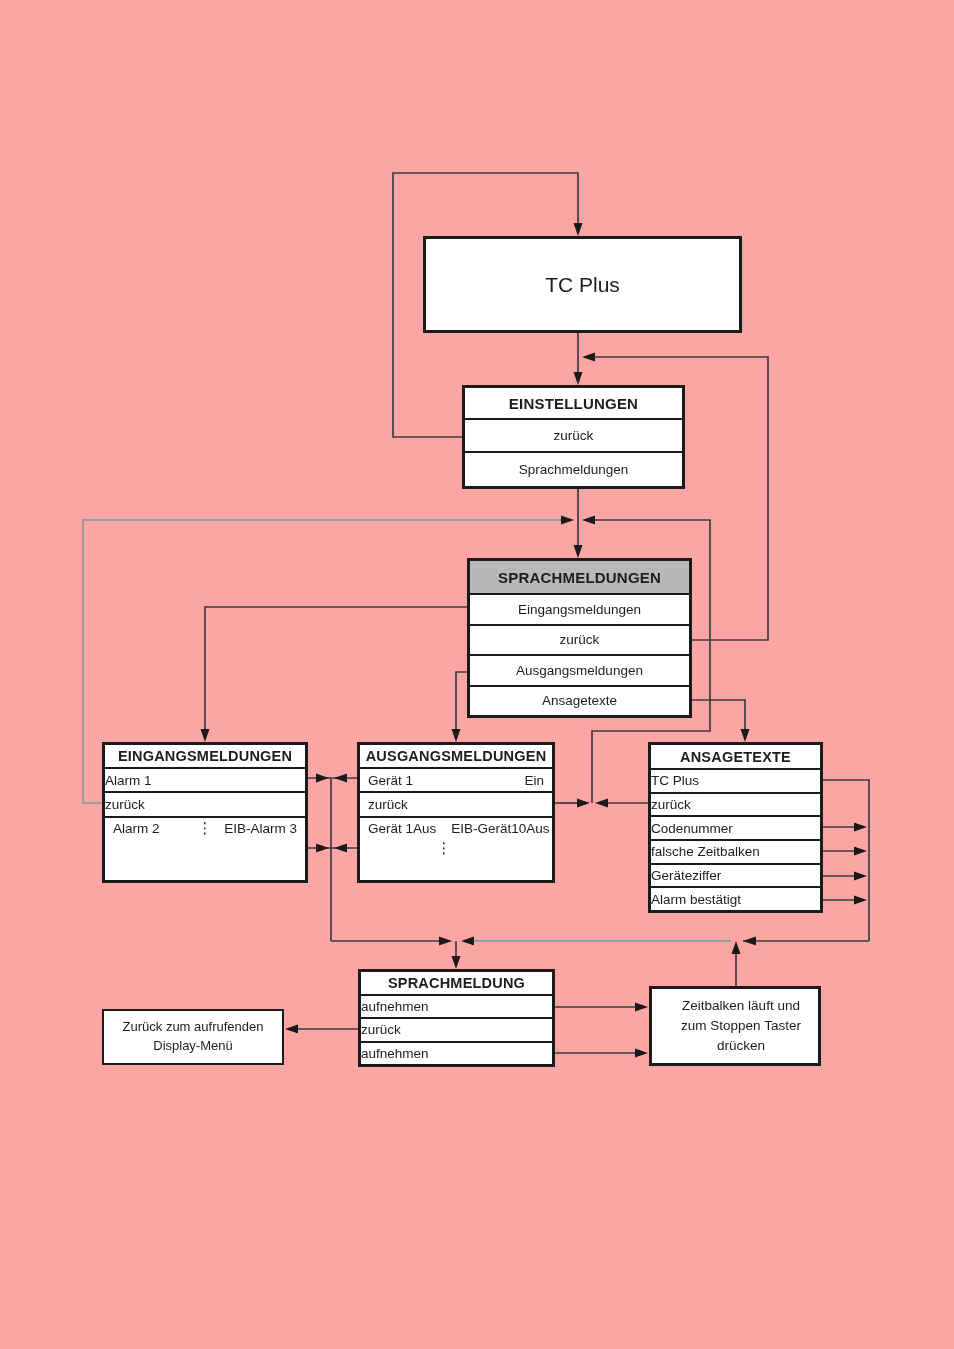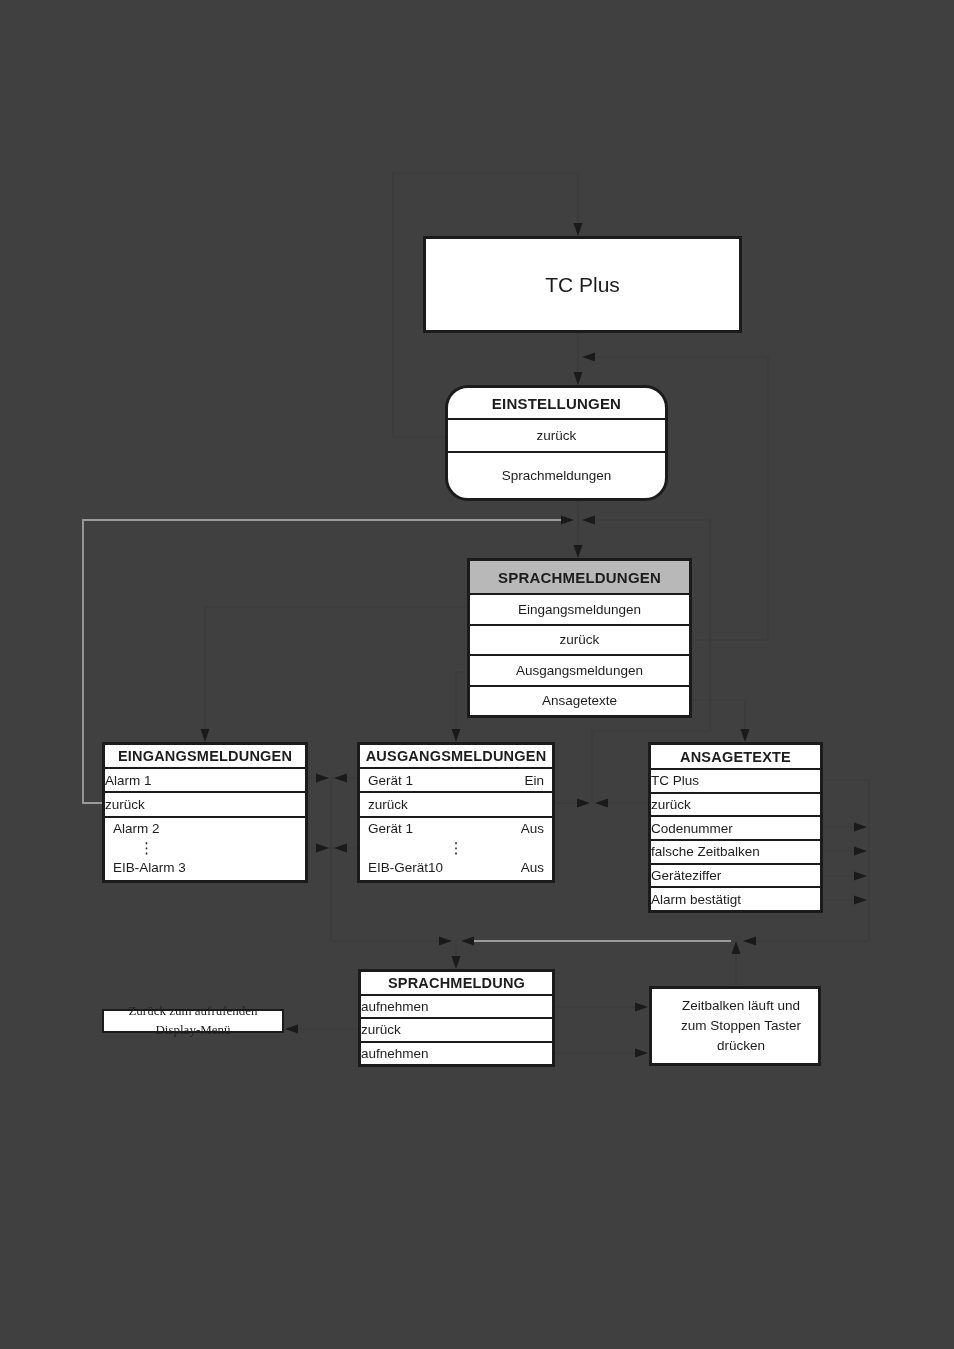--- a/index.html
+++ b/index.html
@@ -1,18 +1,18 @@
 <!DOCTYPE html>
 <html><head>
 <meta charset="utf-8">
 <title>TC Plus Menü-Diagramm</title>
 <style>
   html,body { margin:0; padding:0; background:#ffffff; }
   .page {
-    position:relative; width:954px; height:1349px; background:#404040;
+    position:relative; width:954px; height:1349px; background:#fca5a5;
     font-family:"Liberation Sans", sans-serif; color:#1d1d1d; overflow:hidden;
   }
   svg.wires { position:absolute; left:0; top:0; width:954px; height:1349px; }
   svg .ln  { fill:none; stroke:#3c3c3c; stroke-width:1.7px; }
   svg .lng { fill:none; stroke:#9a9a9a; stroke-width:1.9px; }
   svg .ah  { fill:#1a1a1a; stroke:none; }
 
   .box { position:absolute; box-sizing:border-box; background:#fff; border:3px solid #1b1b1b; }
   .menu { display:flex; flex-direction:column; padding:0; }
   .row { box-sizing:border-box; display:flex; align-items:center; border-bottom:2px solid #1b1b1b;
@@ -22,34 +22,34 @@
   .row.left { padding-left:0; }
   .hdr { font-weight:bold; justify-content:center; font-size:14.5px; letter-spacing:.2px; }
   .hdr.big { font-size:15px; }
   .hdr.gray { background:#b8b8b8; }
   .kv { justify-content:space-between; padding:0 8px; }
   .flex1 { flex:1; }
 
   .plain { display:flex; align-items:center; justify-content:center;
            flex-direction:column; text-align:center; }
   #tc-plus { left:423px; top:236px; width:319px; height:97px; font-size:21px; }
-  #einstellungen { left:445px; top:385px; width:223px; height:116px;border-radius:23px; }
+  #einstellungen { left:462px; top:385px; width:223px; height:104px; }
   #sprachmeldungen { left:467px; top:558px; width:225px; height:160px; }
   #eingangsmeldungen { left:102px; top:742px; width:206px; height:141px; }
   #ausgangsmeldungen { left:357px; top:742px; width:198px; height:141px; }
   #ansagetexte { left:648px; top:742px; width:175px; height:171px; }
   #sprachmeldung { left:358px; top:969px; width:197px; height:98px; }
-  #zurueck-display { left:102px; top:1009px; width:182px; height:24px; border-width:2px;
-                     font-size:13px; line-height:1.45;font-family:Liberation Serif, serif; }
+  #zurueck-display { left:102px; top:1009px; width:182px; height:56px; border-width:2px;
+                     font-size:13px; line-height:1.45; }
   #zeitbalken { left:649px; top:986px; width:172px; height:80px; font-size:13.5px; line-height:1.5;padding-left:12px; }
 
   .h32 { height:32px; } .h33 { height:33px; } .h34 { height:34px; }
   .h24 { height:24px; } .h25 { height:25px; }
 
-  .bigcell { flex-direction:column; align-items:stretch; justify-content:space-between;
+  .bigcell { flex-direction:row; align-items:stretch; justify-content:space-between;
              padding:3px 8px 5px 8px; }
   .bigcell .line { display:flex; justify-content:space-between; }
   .dots { font-size:15px; line-height:.9; letter-spacing:0; }
   .dots.indent { margin-left:26px; }
   .dots.centered { align-self:center; }
 </style>
 </head>
 <body>
 
 <div class="page">

